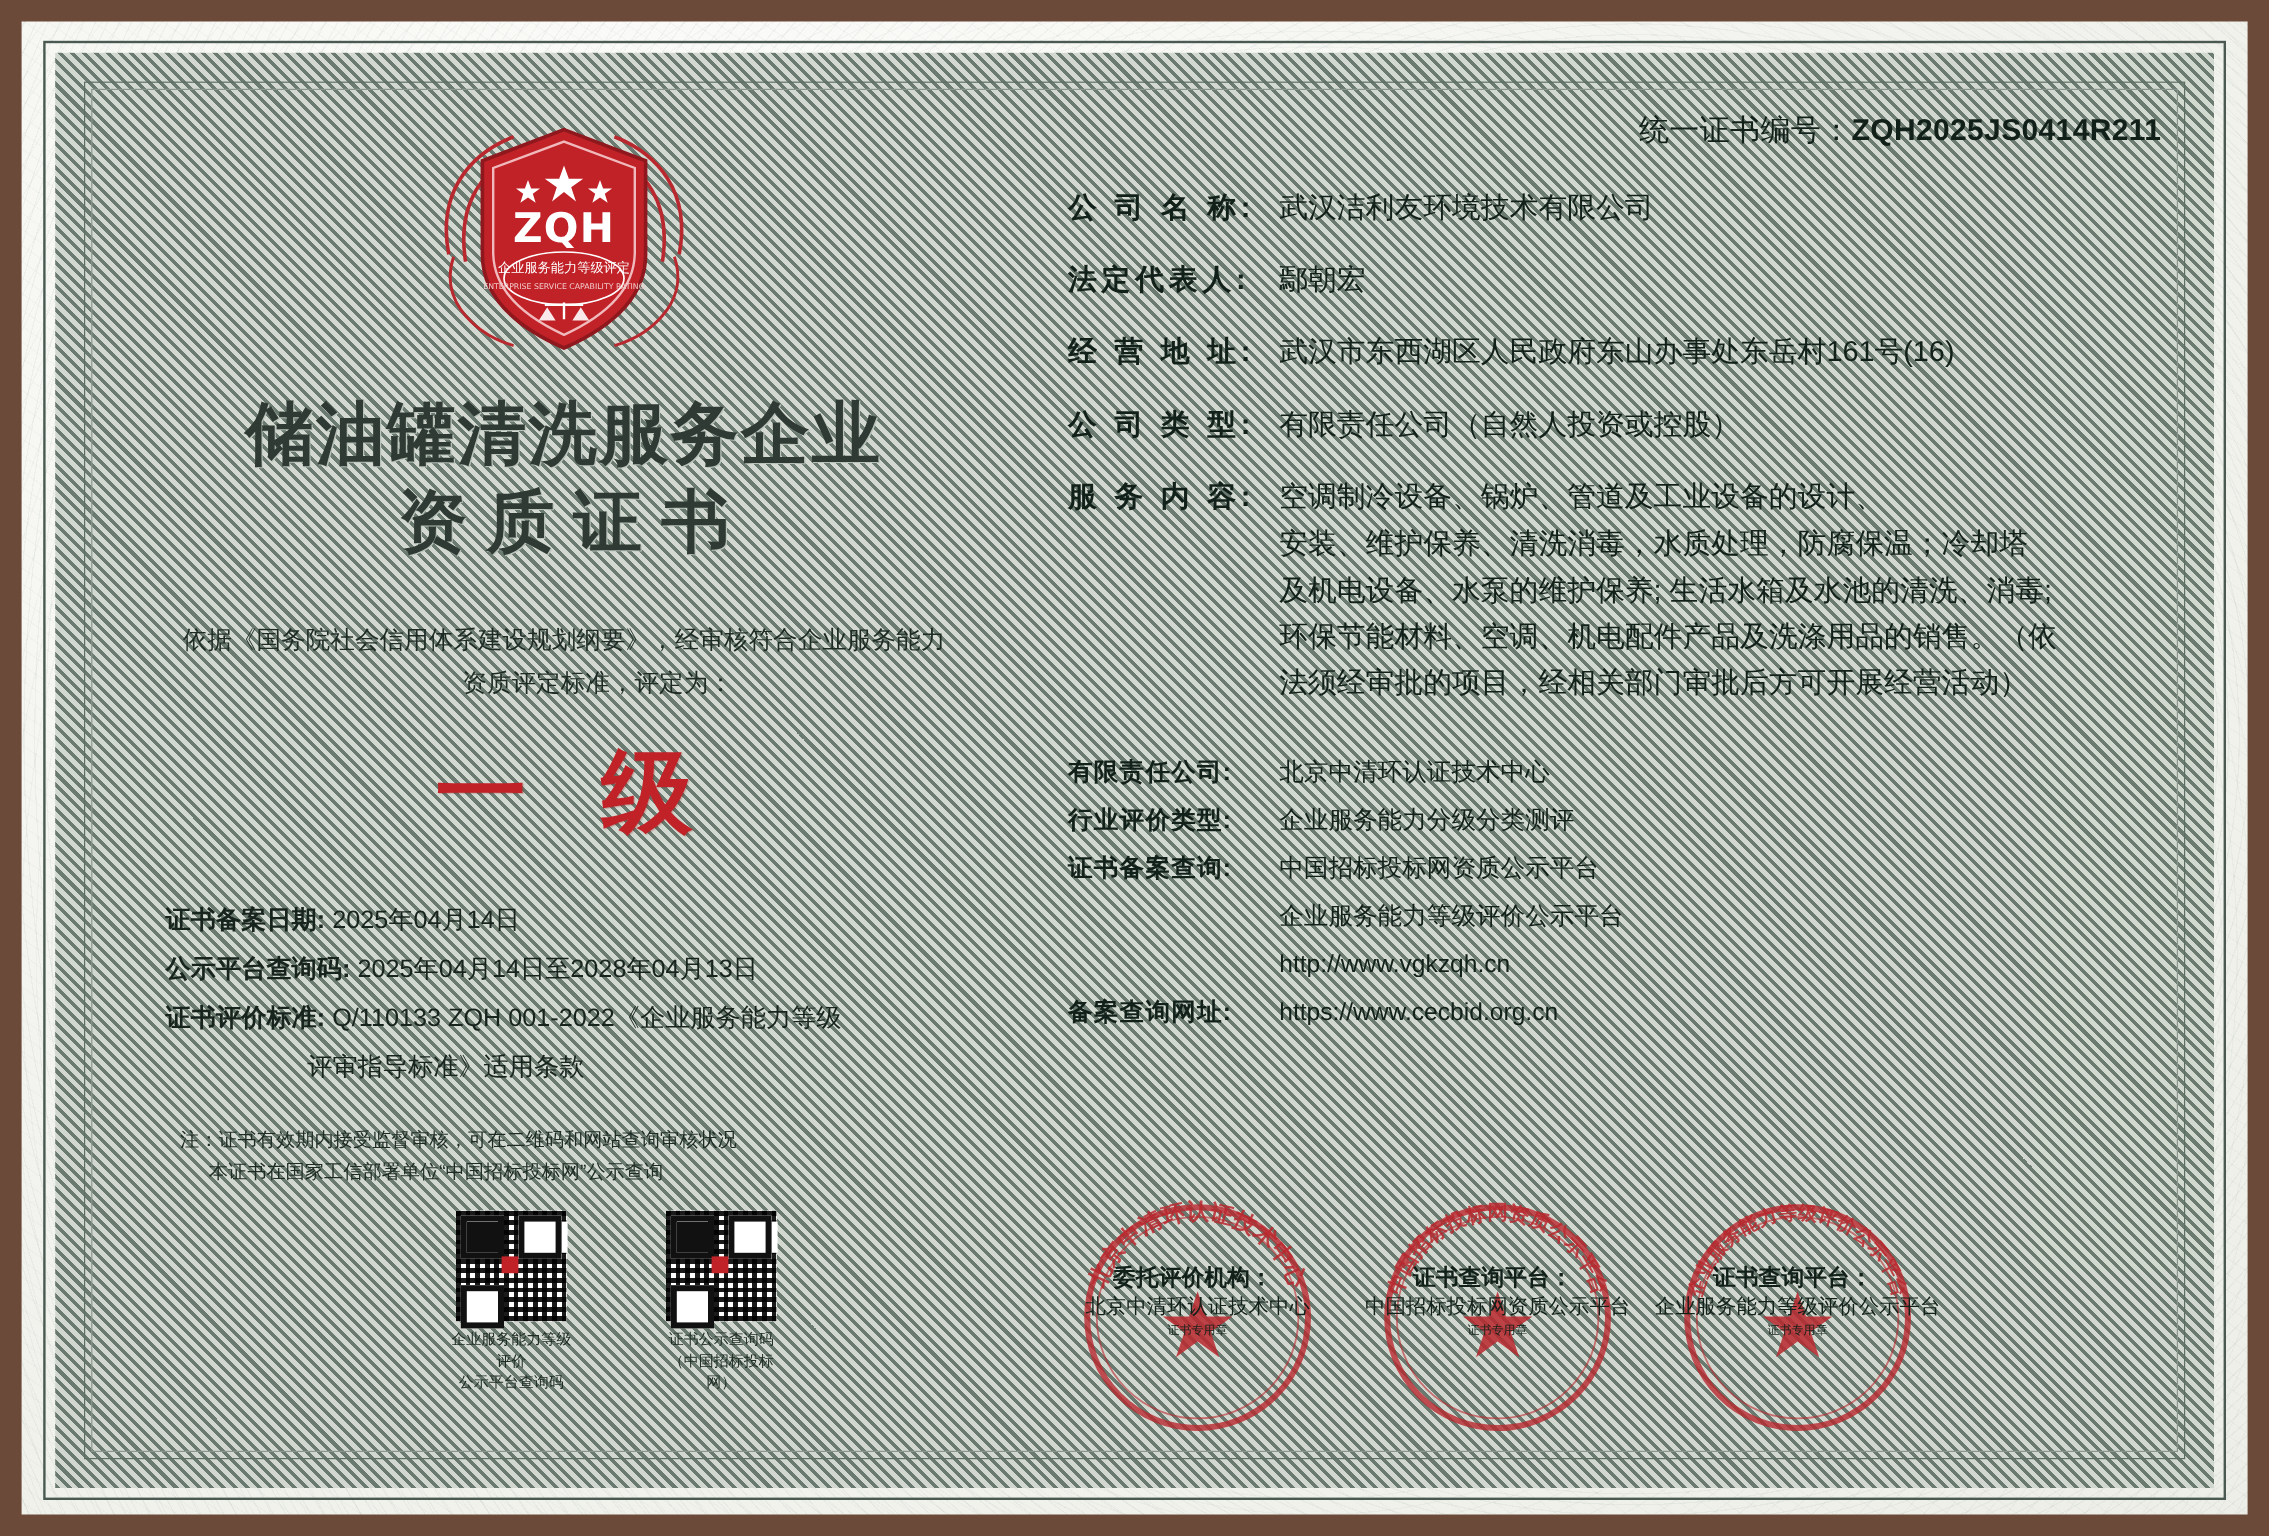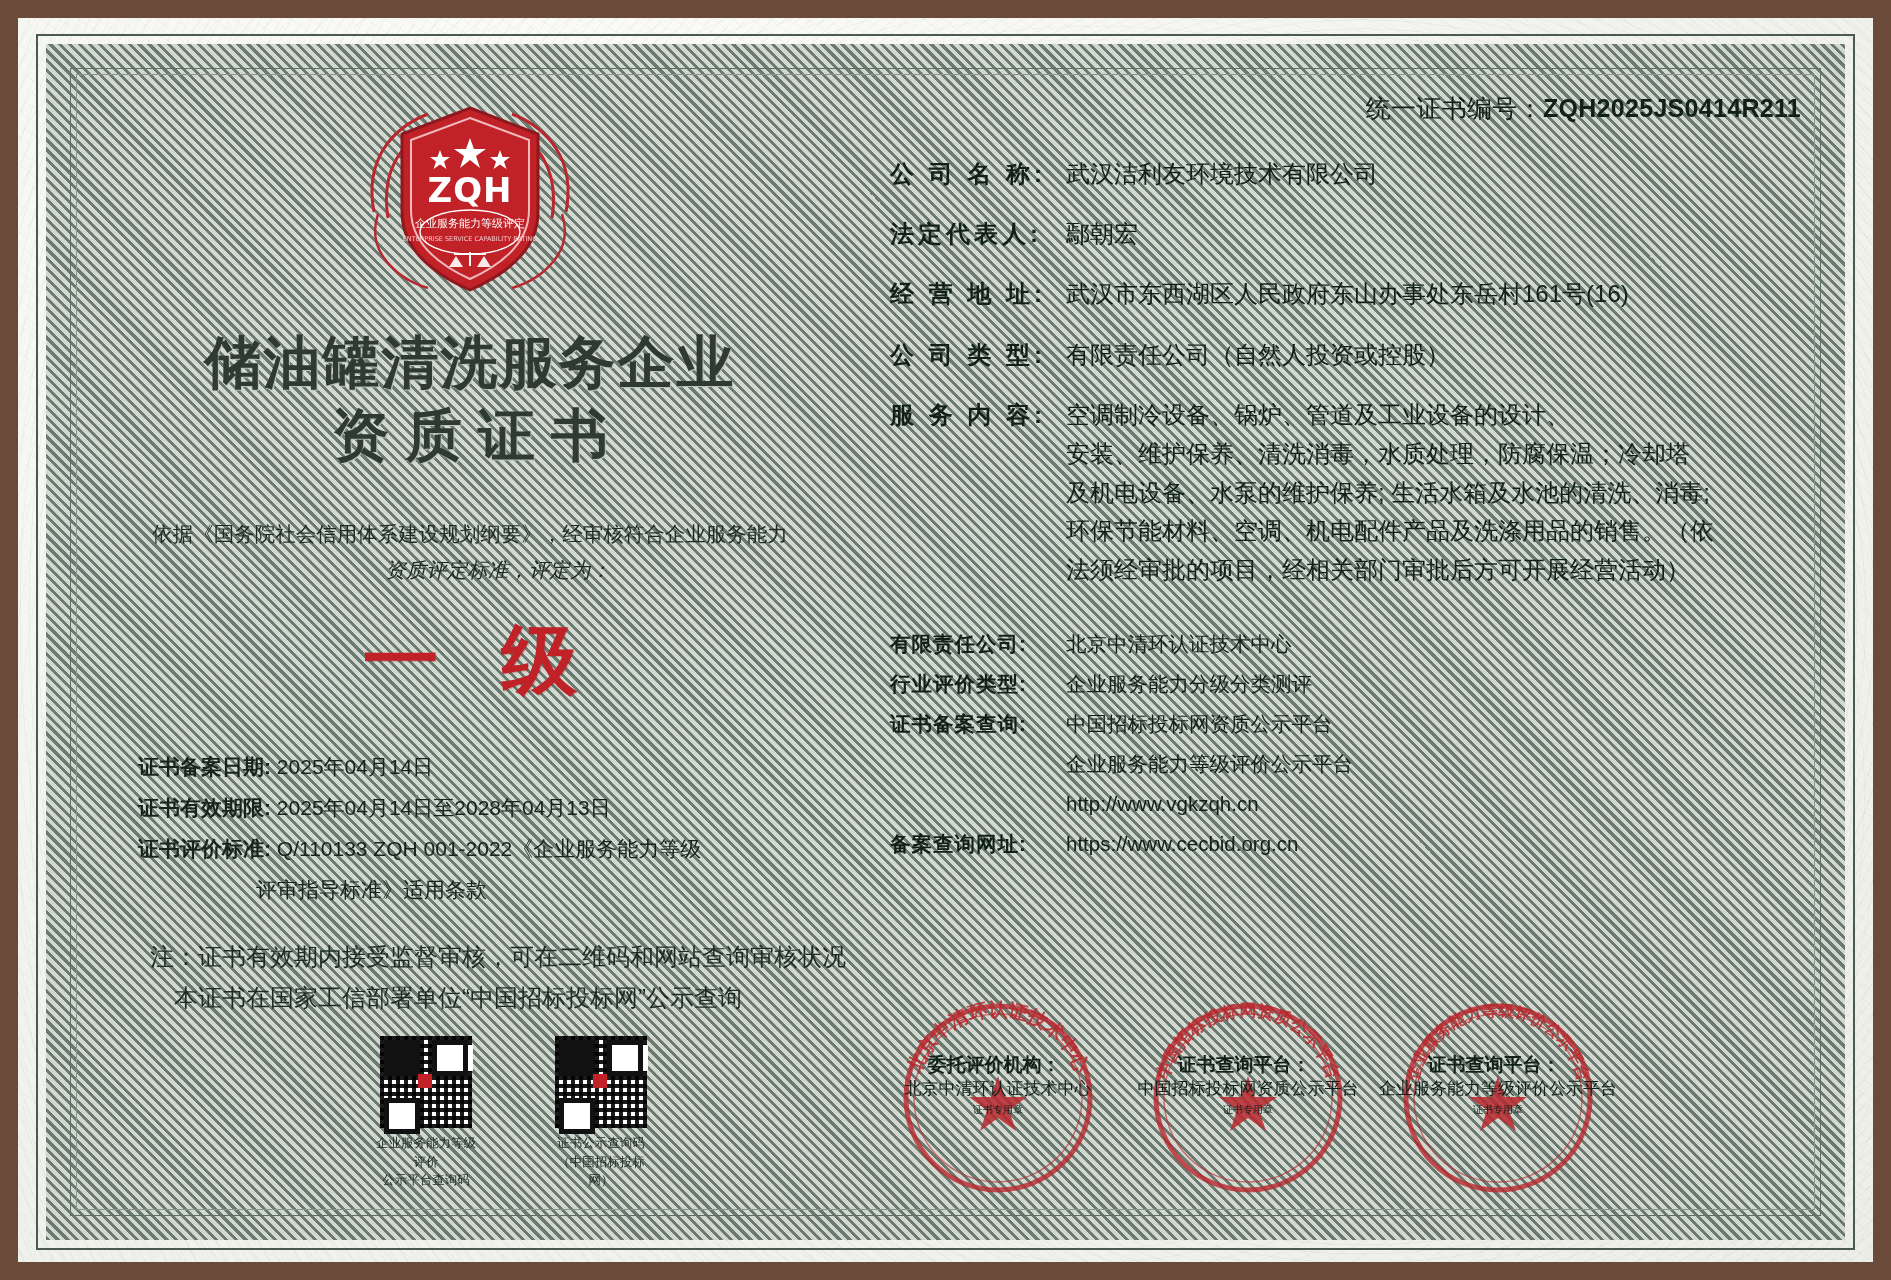--- a/index.html
+++ b/index.html
@@ -90,21 +90,21 @@
     padding-left:16px;
   }
   .statement{
     margin-top:44px;
     font-size:20.5px;
     color:#1d2b24;
     line-height:1.75;
     text-align:center;
     padding:0 36px;
   }
-  .statement .l2{display:block;padding-left:56px;font-style:italic;}
+  .statement .l2{display:block;padding-left:56px;}
   .grade{
     text-align:center;
     font-family:"DejaVu Sans","Liberation Sans",sans-serif;
     font-weight:bold;
     font-size:76px;
     color:#c02228;
     letter-spacing:18px;
     margin-top:22px;
     padding-left:18px;
     text-shadow:1px 1px 1px rgba(120,0,0,.25);
@@ -114,21 +114,21 @@
     padding-left:48px;
     font-size:21px;
     color:#17231d;
     line-height:1.95;
   }
   .meta .k{font-weight:bold;}
   .meta .indent{display:block;padding-left:118px;}
   .note{
     margin-top:26px;
     padding-left:60px;
-    font-size:24px;
+    font-size:16px;
     color:#1d2b24;
     line-height:1.7;
   }
   .note .n2{display:block;padding-left:24px;}
 
   .qr-row{
     margin-top:18px;
     display:flex;
     gap:63px;
     padding-left:280px;
@@ -275,21 +275,21 @@
       </div>
 
       <div class="grade">一 级</div>
 
       <div class="meta">
         <div>
           <span class="k">证书备案日期:</span>
           <span>2025年04月14日</span>
         </div>
         <div>
-          <span class="k">证书有效期限:</span>
+          <span class="k">公示平台查询码:</span>
           <span>2025年04月14日至2028年04月13日</span>
         </div>
         <div>
           <span class="k">证书评价标准:</span>
           <span>Q/110133 ZQH 001-2022《企业服务能力等级</span>
         </div>
         <div>
           <span class="indent">评审指导标准》适用条款</span>
         </div>
       </div>

